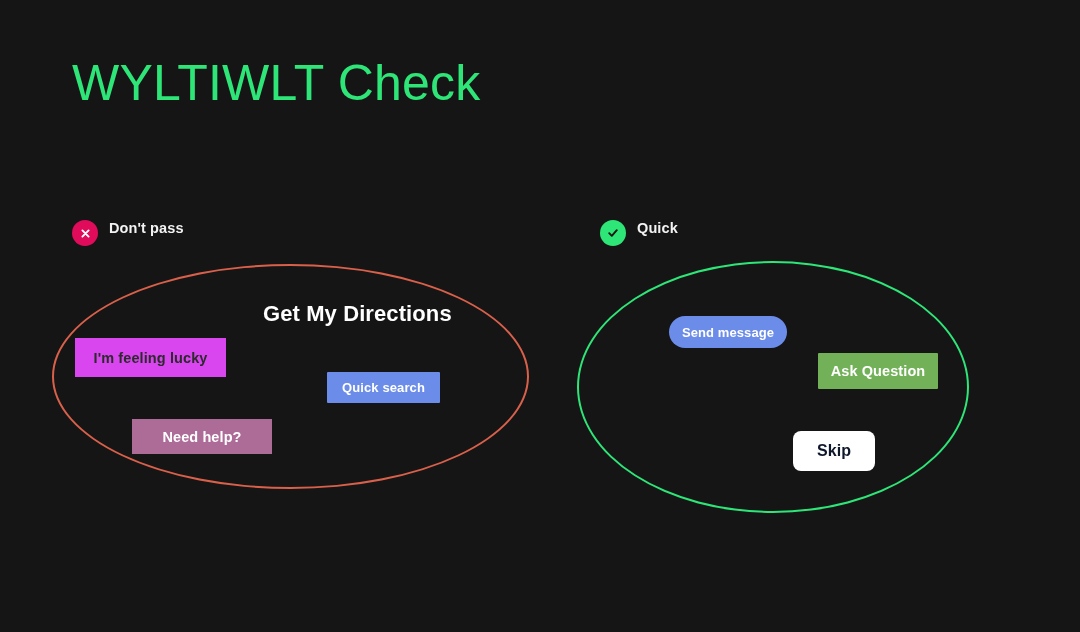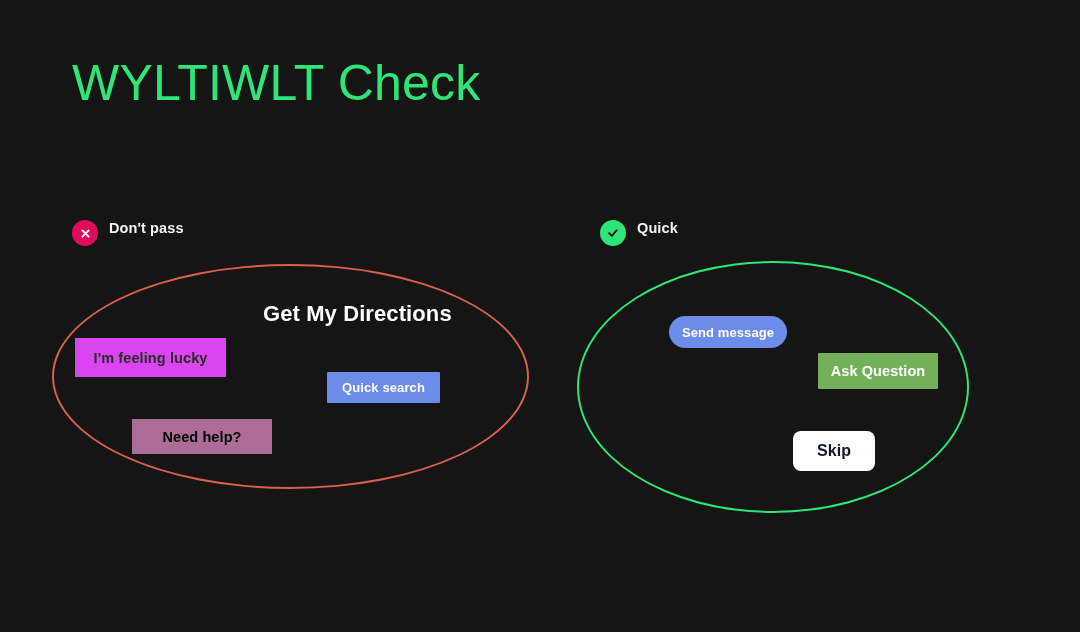--- a/index.html
+++ b/index.html
@@ -126,21 +126,21 @@
     background: #6b8ce8;
     color: #ffffff;
     border-radius: 1px;
     font-size: 13px;
     margin-left: 32px;
   }
   #chip-need-help {
     left: 132px; top: 419px;
     width: 140px; height: 35px;
     background: #ad6b98;
-    color: #000000;
+    color: #ffffff;
     border-radius: 0;
   }
 
   
   #chip-send-message {
     left: 669px; top: 316px;
     width: 118px; height: 32px;
     background: #6b8ce8;
     color: #ffffff;
     border-radius: 16px;

